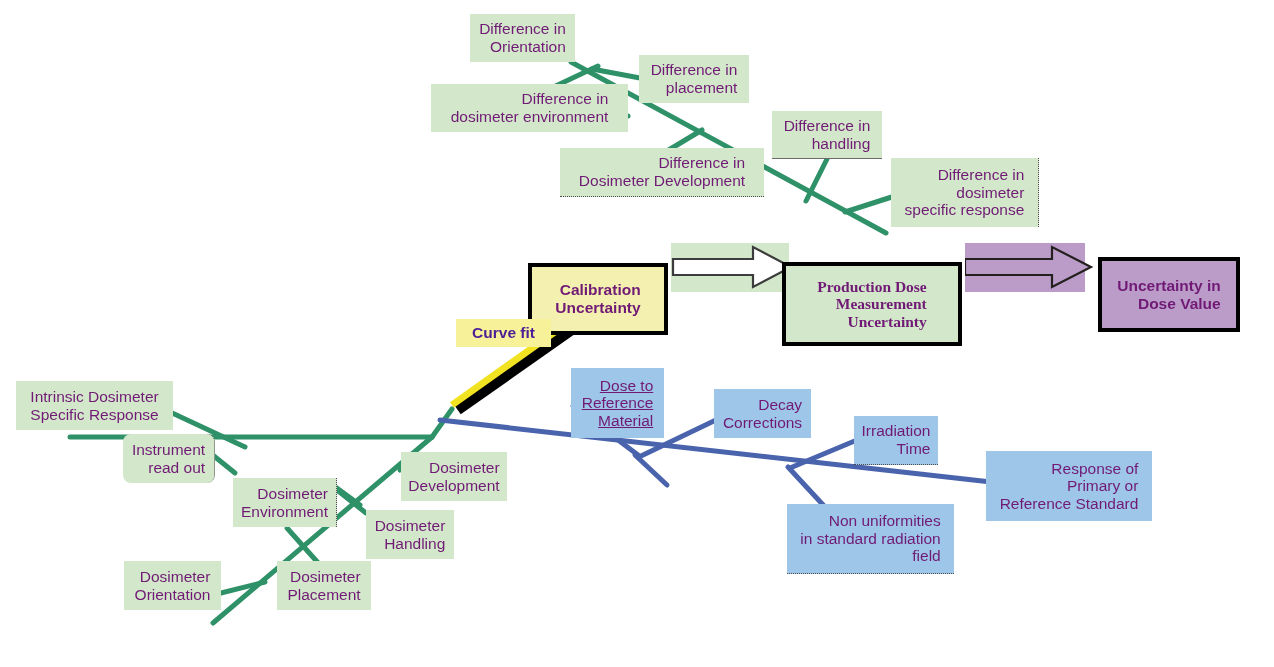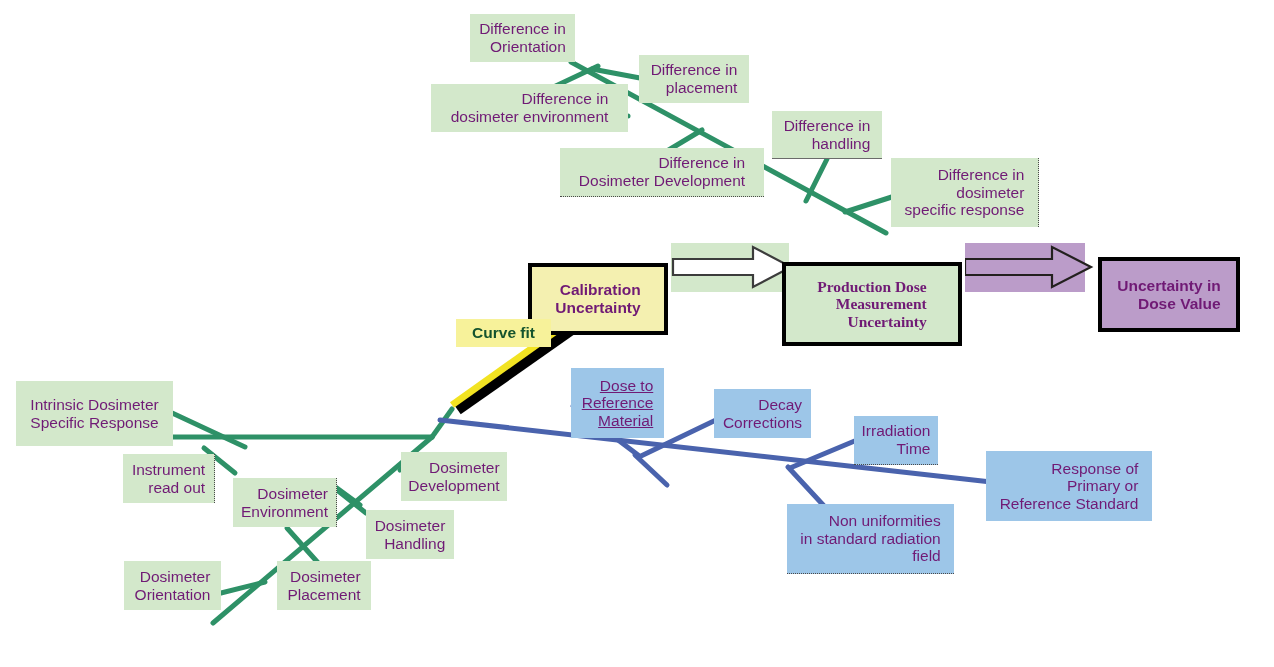--- a/index.html
+++ b/index.html
@@ -76,21 +76,21 @@
   }
 
   
   .curvefit{
     position:absolute;
     background:#f7f29a;
     font-weight:bold;
     font-size:15.5px;
     padding:2px 6px;
     z-index:9;
-    color:#14532d;
+    color:#4c1d95;
   }
 </style>
 </head>
 <body>
 
 <div id="canvas">
 
   <svg id="wires" viewBox="0 0 1274 667">
 
     <g stroke="#2e9167" stroke-width="5" fill="none" stroke-linecap="round">
@@ -183,26 +183,26 @@
     <span>Difference in
 handling</span>
   </div>
 
   <div class="node cause green dot-r" style="left:891px; top:158px; width:148px; height:69px;">
     <span>Difference in
 dosimeter
 specific response</span>
   </div>
 
-  <div class="node cause green" style="left:16px; top:381px; width:157px; height:65px;">
+  <div class="node cause green" style="left:16px; top:381px; width:157px; height:49px;">
     <span>Intrinsic Dosimeter
 Specific Response</span>
   </div>
 
-  <div class="node cause green dot-r" style="left:123px; top:454px; width:92px; height:49px;">
+  <div class="node cause green dot-r" style="left:123px; top:434px; width:92px; height:49px;border-radius:8px;">
     <span>Instrument
 read out</span>
   </div>
 
   <div class="node cause green dot-r" style="left:233px; top:478px; width:104px; height:49px;">
     <span>Dosimeter
 Environment</span>
   </div>
 
   <div class="node cause green" style="left:401px; top:452px; width:106px; height:49px;">

